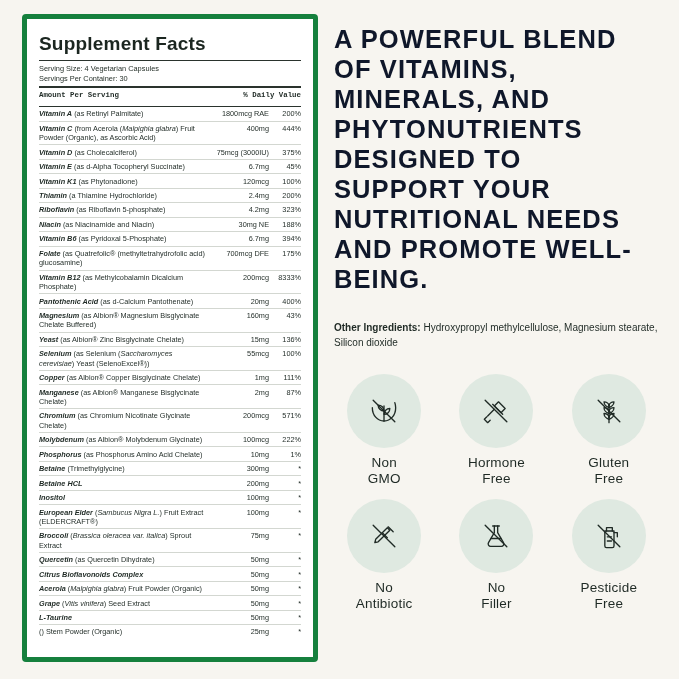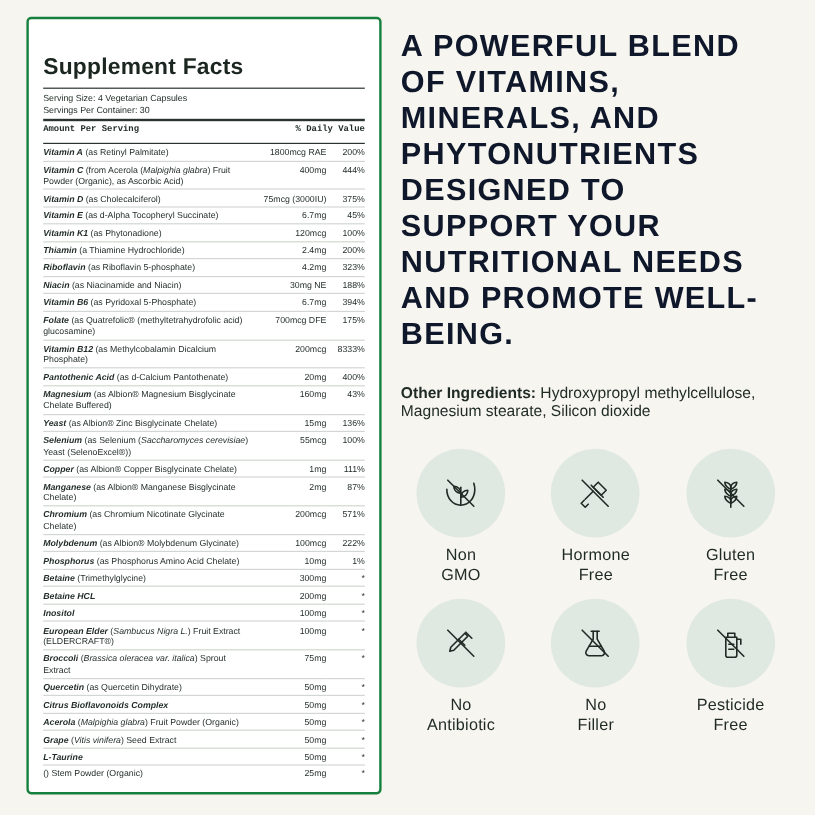--- a/index.html
+++ b/index.html
@@ -22,26 +22,26 @@
   }
 
   
   .left {
     width: 320px;
     padding: 14px 0 0 22px;
     box-sizing: border-box;
   }
   .facts-card {
     background: #ffffff;
-    border: 2px solid #15803d;
+    border: 5px solid #15803d;
     border-radius: 4px;
     width: 296px;
     height: 648px;
     box-sizing: border-box;
-    padding: 28px 12px 8px 12px;
+    padding: 12px 12px 8px 12px;
     overflow: hidden;
   }
   .facts-title {
     font-size: 19px;
     font-weight: bold;
     letter-spacing: 0.2px;
     margin: 2px 0 5px 0;
     color: #1b2620;
   }
   .serving-line {
@@ -97,21 +97,21 @@
     line-height: 30px;
     font-weight: bold;
     letter-spacing: 1.1px;
     color: #0f172a;
     text-transform: uppercase;
     margin: 6px 0 0 0;
     text-align: left;
   }
   .other-ing {
     margin-top: 26px;
-    font-size: 13px;
+    font-size: 10px;
     line-height: 15px;
     color: #1f2a25;
   }
   .other-ing b { font-weight: bold; }
 
   .badges {
     margin-top: 24px;
     display: grid;
     grid-template-columns: repeat(3, 1fr);
     row-gap: 10px;

